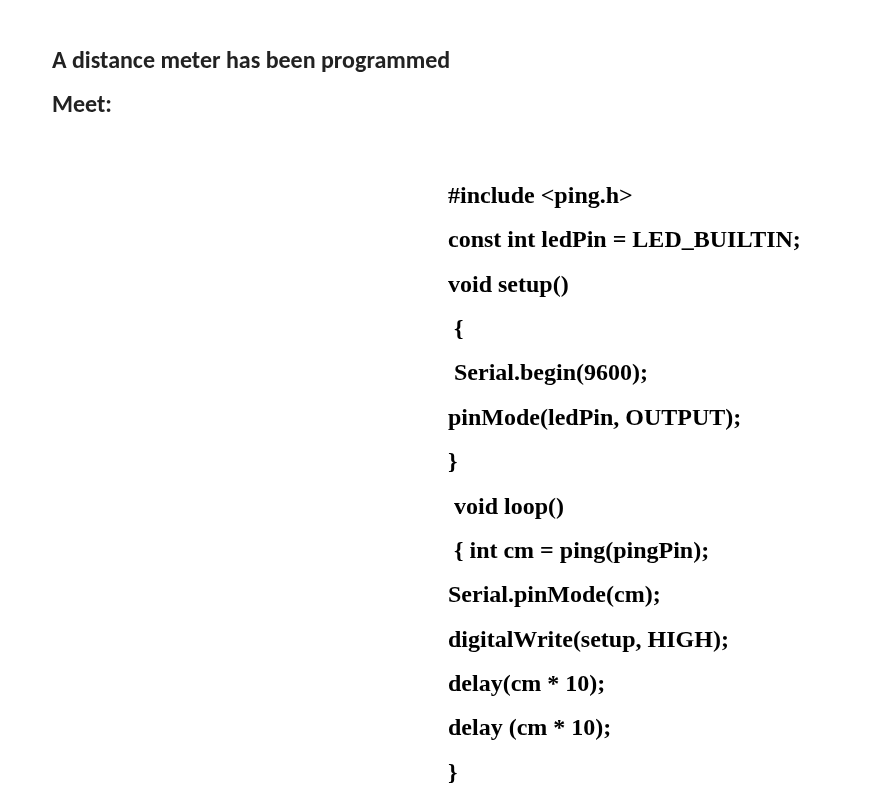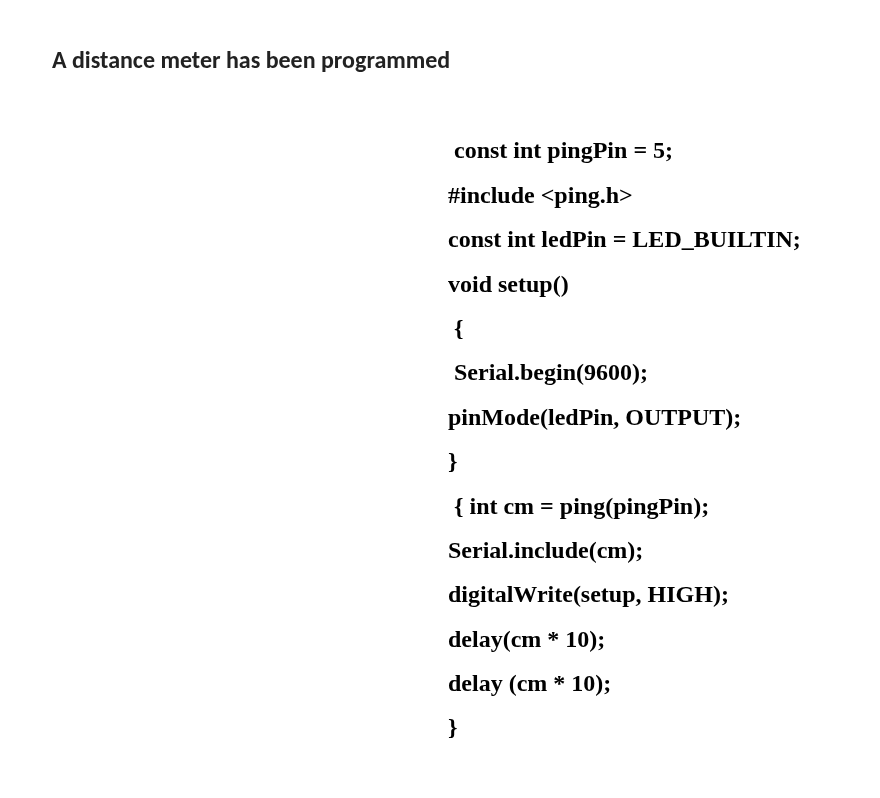--- a/index.html
+++ b/index.html
@@ -36,30 +36,31 @@
     .code-block .code-line {
       display: block;
       white-space: pre;
     }
   </style>
 </head>
 <body>
 
 <div class="question-text">
   <span class="line">A distance meter has been programmed</span>
+  <span class="line">Meet:</span>
 </div>
 
 <div class="code-block">
-  <span class="code-line"> const int pingPin = 5;</span>
   <span class="code-line">#include &lt;ping.h&gt;</span>
   <span class="code-line">const int ledPin = LED_BUILTIN;</span>
   <span class="code-line">void setup()</span>
   <span class="code-line"> {</span>
   <span class="code-line"> Serial.begin(9600);</span>
   <span class="code-line">pinMode(ledPin, OUTPUT);</span>
   <span class="code-line">}</span>
+  <span class="code-line"> void loop()</span>
   <span class="code-line"> { int cm = ping(pingPin);</span>
-  <span class="code-line">Serial.include(cm);</span>
+  <span class="code-line">Serial.pinMode(cm);</span>
   <span class="code-line">digitalWrite(setup, HIGH);</span>
   <span class="code-line">delay(cm * 10);</span>
   <span class="code-line">delay (cm * 10);</span>
   <span class="code-line">}</span>
 </div>
 
 </body></html>

